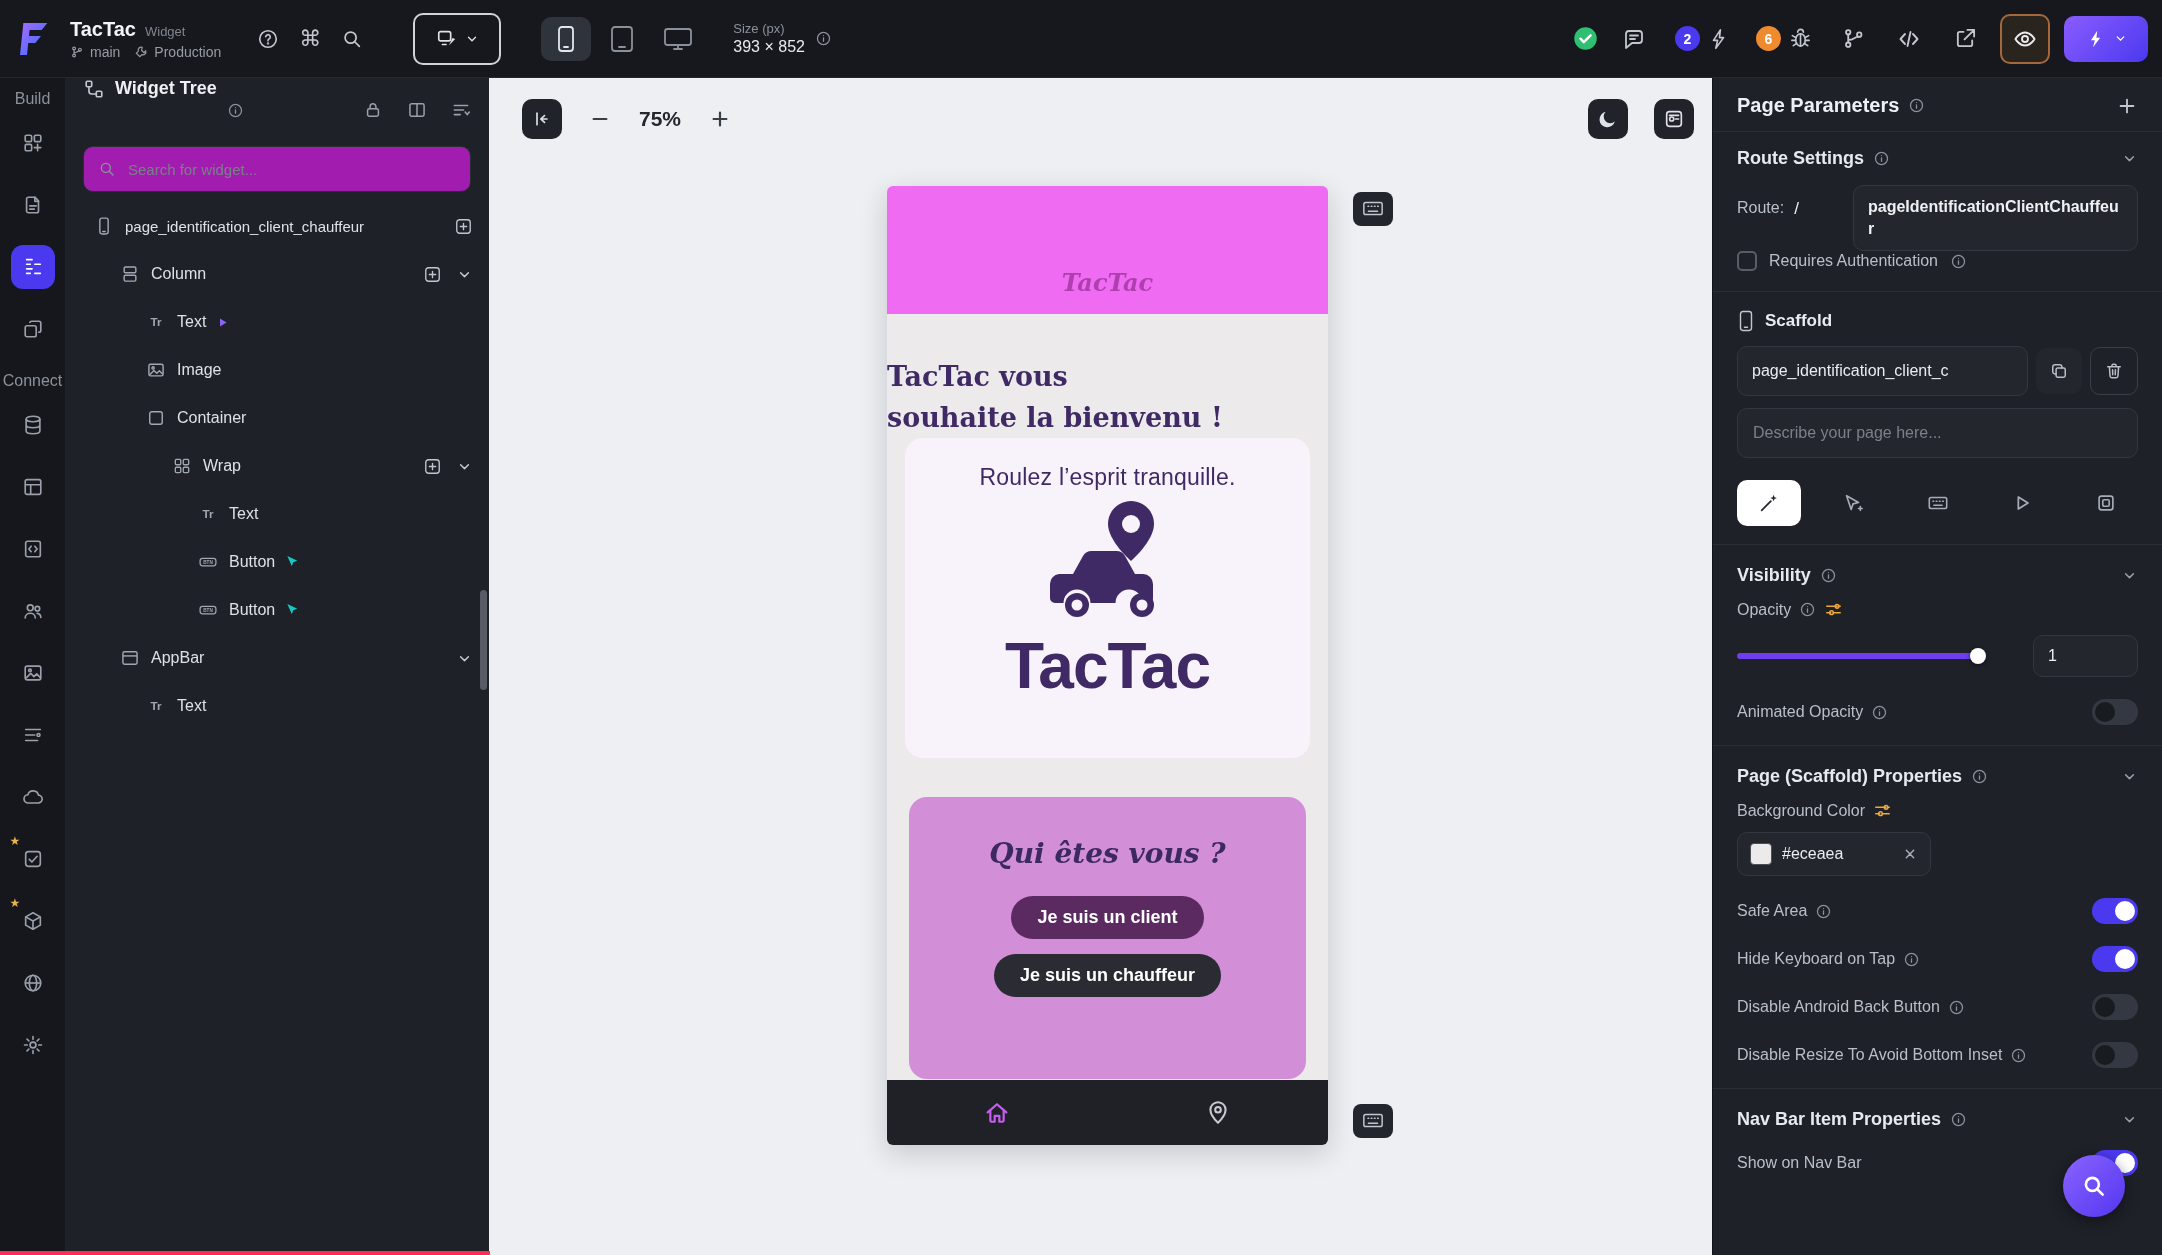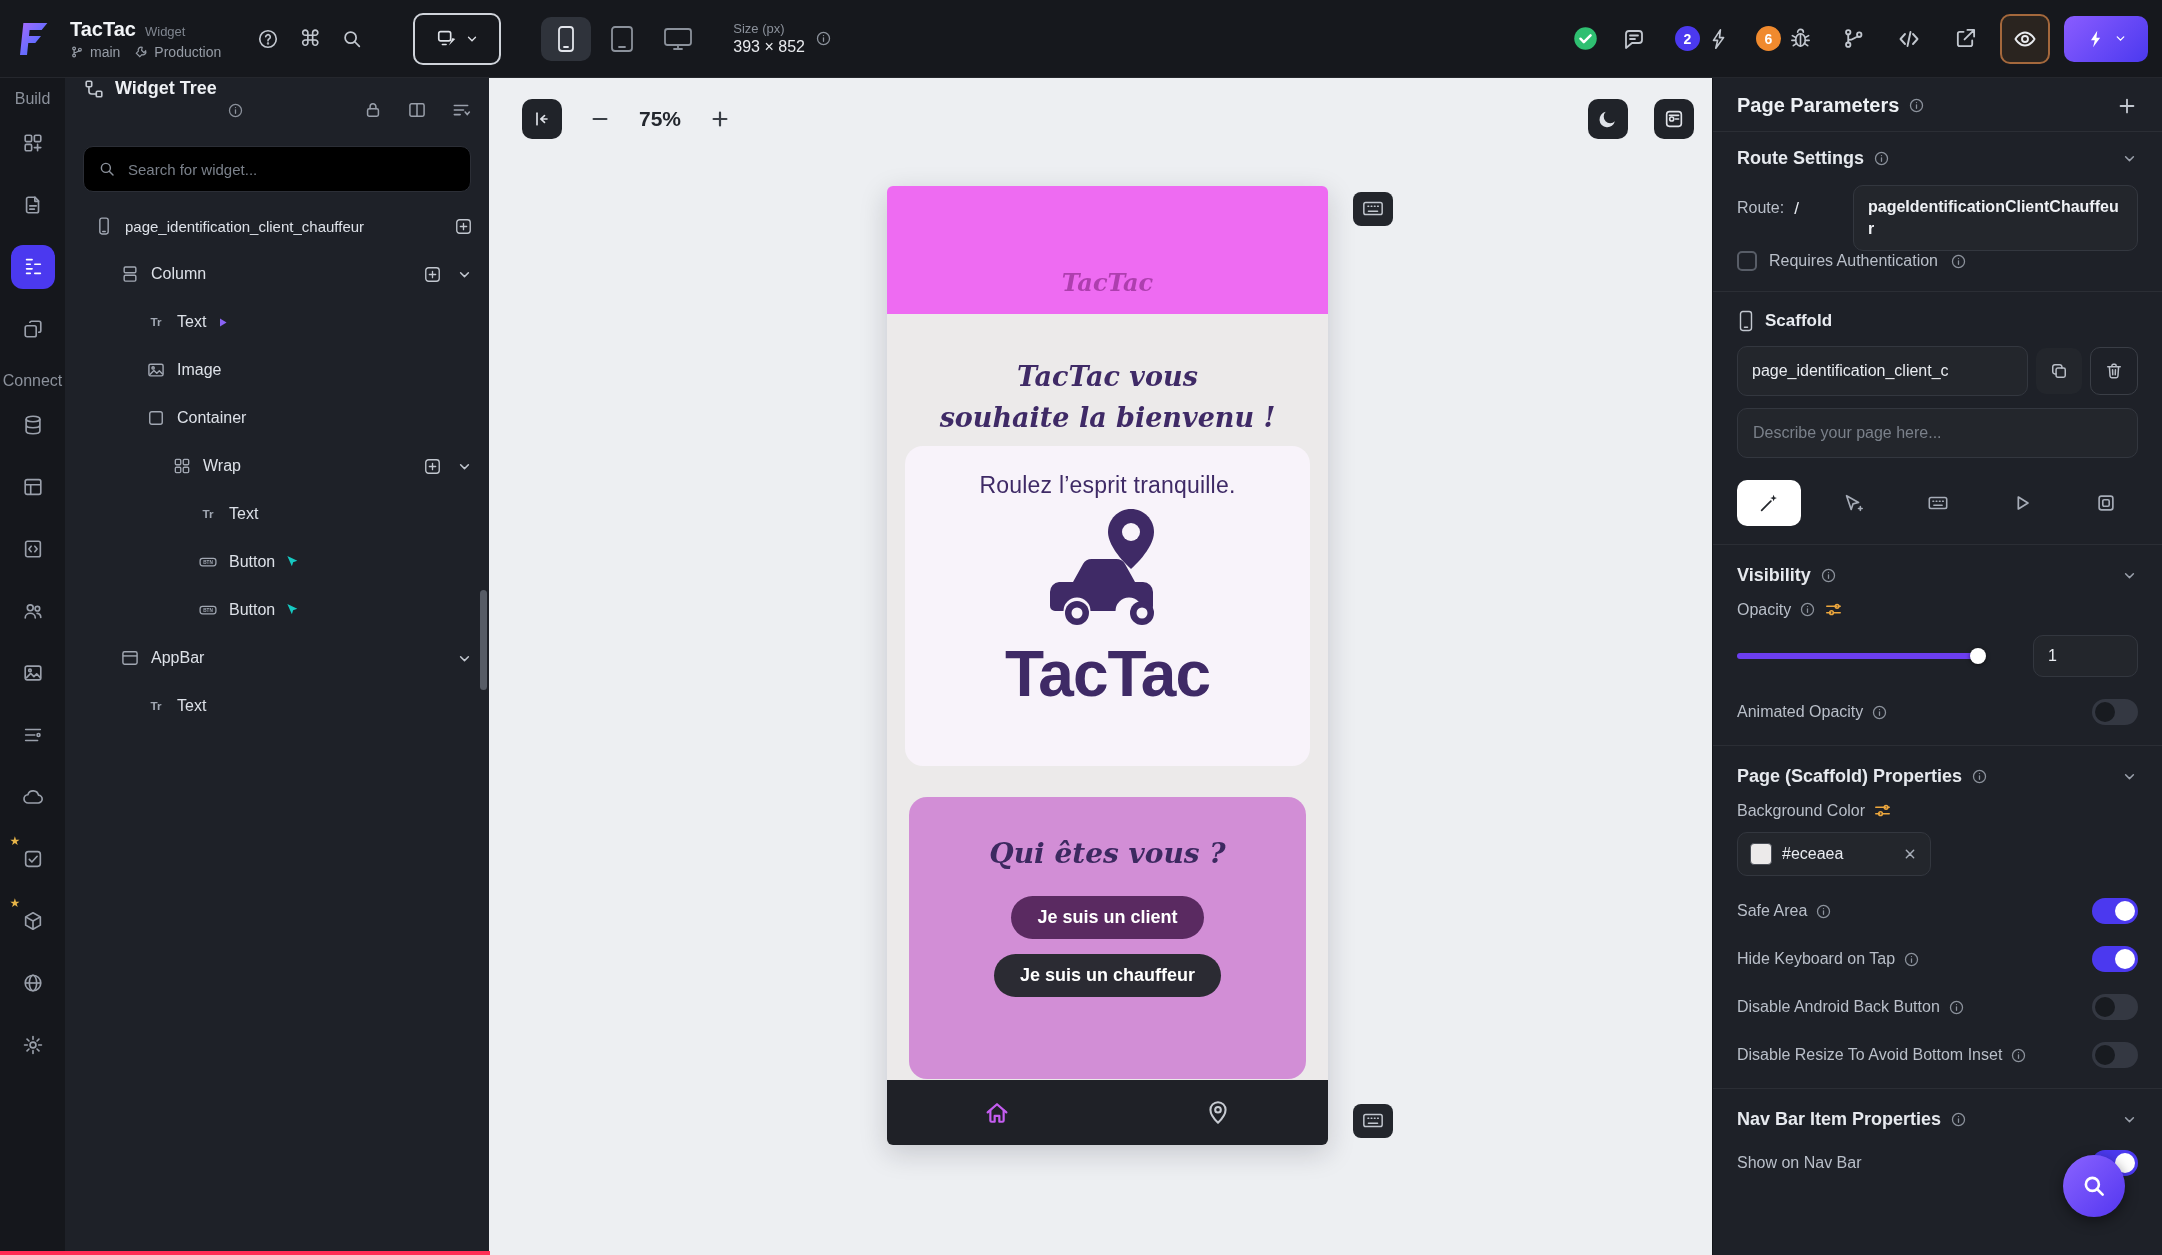--- a/index.html
+++ b/index.html
@@ -51,21 +51,21 @@
     background:linear-gradient(135deg,#8a5cff,var(--c-accent,#4b39ef));}
   
   .rail-label{font-size:16px;color:#8b919b;margin:12px 12px 4px;}
   .rail-item{width:44px;height:44px;border-radius:12px;margin:9px 0;color:#9aa0ab;position:relative;}
   .rail-item.sel{background:var(--c-accent,#4b39ef);color:#fff;}
   .rail-star{position:absolute;top:-2px;left:-1px;font-size:12px;color:#e7b549;line-height:1;}
   
   .wt-head{height:64px;display:flex;gap:10px;padding:0 18px;}
   .wt-title{font-size:18px;font-weight:600;color:#eef0f4;}
   .wt-head .ib{color:#9aa0ab;}
-  .wt-search{margin:4px 18px 10px;height:46px;background:#000000;border:1px solid #2b2e36;border-radius:10px;
+  .wt-search{margin:4px 18px 10px;height:46px;background:#a21caf;border:1px solid #2b2e36;border-radius:10px;
     display:flex;align-items:center;gap:10px;padding:0 14px;box-sizing:border-box;}
   .wt-search input{flex:1;background:transparent;border:none;outline:none;color:#dfe3ea;font-size:15px;
     font-family:"Liberation Sans",sans-serif;}
   .wt-search input::placeholder{color:#7a808a;}
   .trow{height:48px;display:flex;align-items:center;padding-right:16px;font-size:16px;color:#dde1e8;cursor:pointer;}
   .t-icon{width:22px;height:22px;margin-right:10px;color:#a2a8b3;display:flex;align-items:center;justify-content:center;}
   .t-label{white-space:nowrap;}
   .t-extra{margin-left:9px;display:flex;align-items:center;}
   .t-right{margin-left:auto;display:flex;align-items:center;gap:14px;color:#8b919b;}
   .wt-scrollthumb{position:absolute;right:2px;top:512px;width:7px;height:100px;border-radius:4px;background:#575c66;}
@@ -77,23 +77,23 @@
   .zoomval{font-size:21px;font-weight:bold;color:#23272e;}
   .canv-tr{position:absolute;right:18px;top:21px;display:flex;gap:26px;}
   .canv-btn{width:40px;height:40px;border-radius:10px;background:#202329;color:#dfe2e8;}
   .mini-float{position:absolute;width:40px;height:34px;border-radius:8px;background:#23262c;color:#c2c7cf;}
   
   .phone{position:absolute;left:398px;top:108px;width:441px;height:959px;border-radius:6px;overflow:hidden;
     background:var(--c-phone-bg,#eceaea);box-shadow:0 8px 28px rgba(20,20,40,.18);}
   .ph-appbar{height:128px;background:var(--c-phone-appbar,#ee6bf2);position:relative;cursor:pointer;}
   .ph-appbar-title{position:absolute;left:0;right:0;top:82px;text-align:center;
     font-family:"DejaVu Serif",serif;font-style:italic;font-weight:bold;font-size:24px;color:#ad3fae;}
-  .ph-welcome{margin-top:42px;text-align:center;font-family:"DejaVu Serif",serif;font-style:italic;
+  .ph-welcome{margin-top:42px;font-family:"DejaVu Serif",serif;
     font-weight:bold;font-size:27px;line-height:41px;color:var(--c-brand-purple,#3f2a66);cursor:pointer;}
-  .ph-card{position:absolute;left:18px;top:260px;width:405px;height:320px;border-radius:18px;background:#f8f3fa;
+  .ph-card{position:absolute;left:18px;top:252px;width:405px;height:320px;border-radius:18px;background:#f8f3fa;
     text-align:center;cursor:pointer;}
   .ph-tagline{margin-top:26px;font-size:23px;font-weight:500;color:var(--c-brand-purple,#3f2a66);letter-spacing:.2px;}
   .ph-carwrap{margin-top:8px;display:flex;justify-content:center;}
   .ph-brand{margin-top:2px;font-size:64px;font-weight:800;letter-spacing:-1px;color:var(--c-brand-purple,#3f2a66);}
   .ph-pinkcard{position:absolute;left:22px;top:611px;width:397px;height:282px;border-radius:18px;
     background:var(--c-card-pink,#d28ed6);text-align:center;cursor:pointer;}
   .ph-question{margin-top:40px;font-family:"DejaVu Serif",serif;font-style:italic;font-weight:bold;
     font-size:28px;color:#3c2960;}
   .ph-btn{display:inline-block;margin-top:0;border-radius:22px;color:#fff;font-size:18px;font-weight:600;
     line-height:43px;padding:0 26px;cursor:pointer;}

